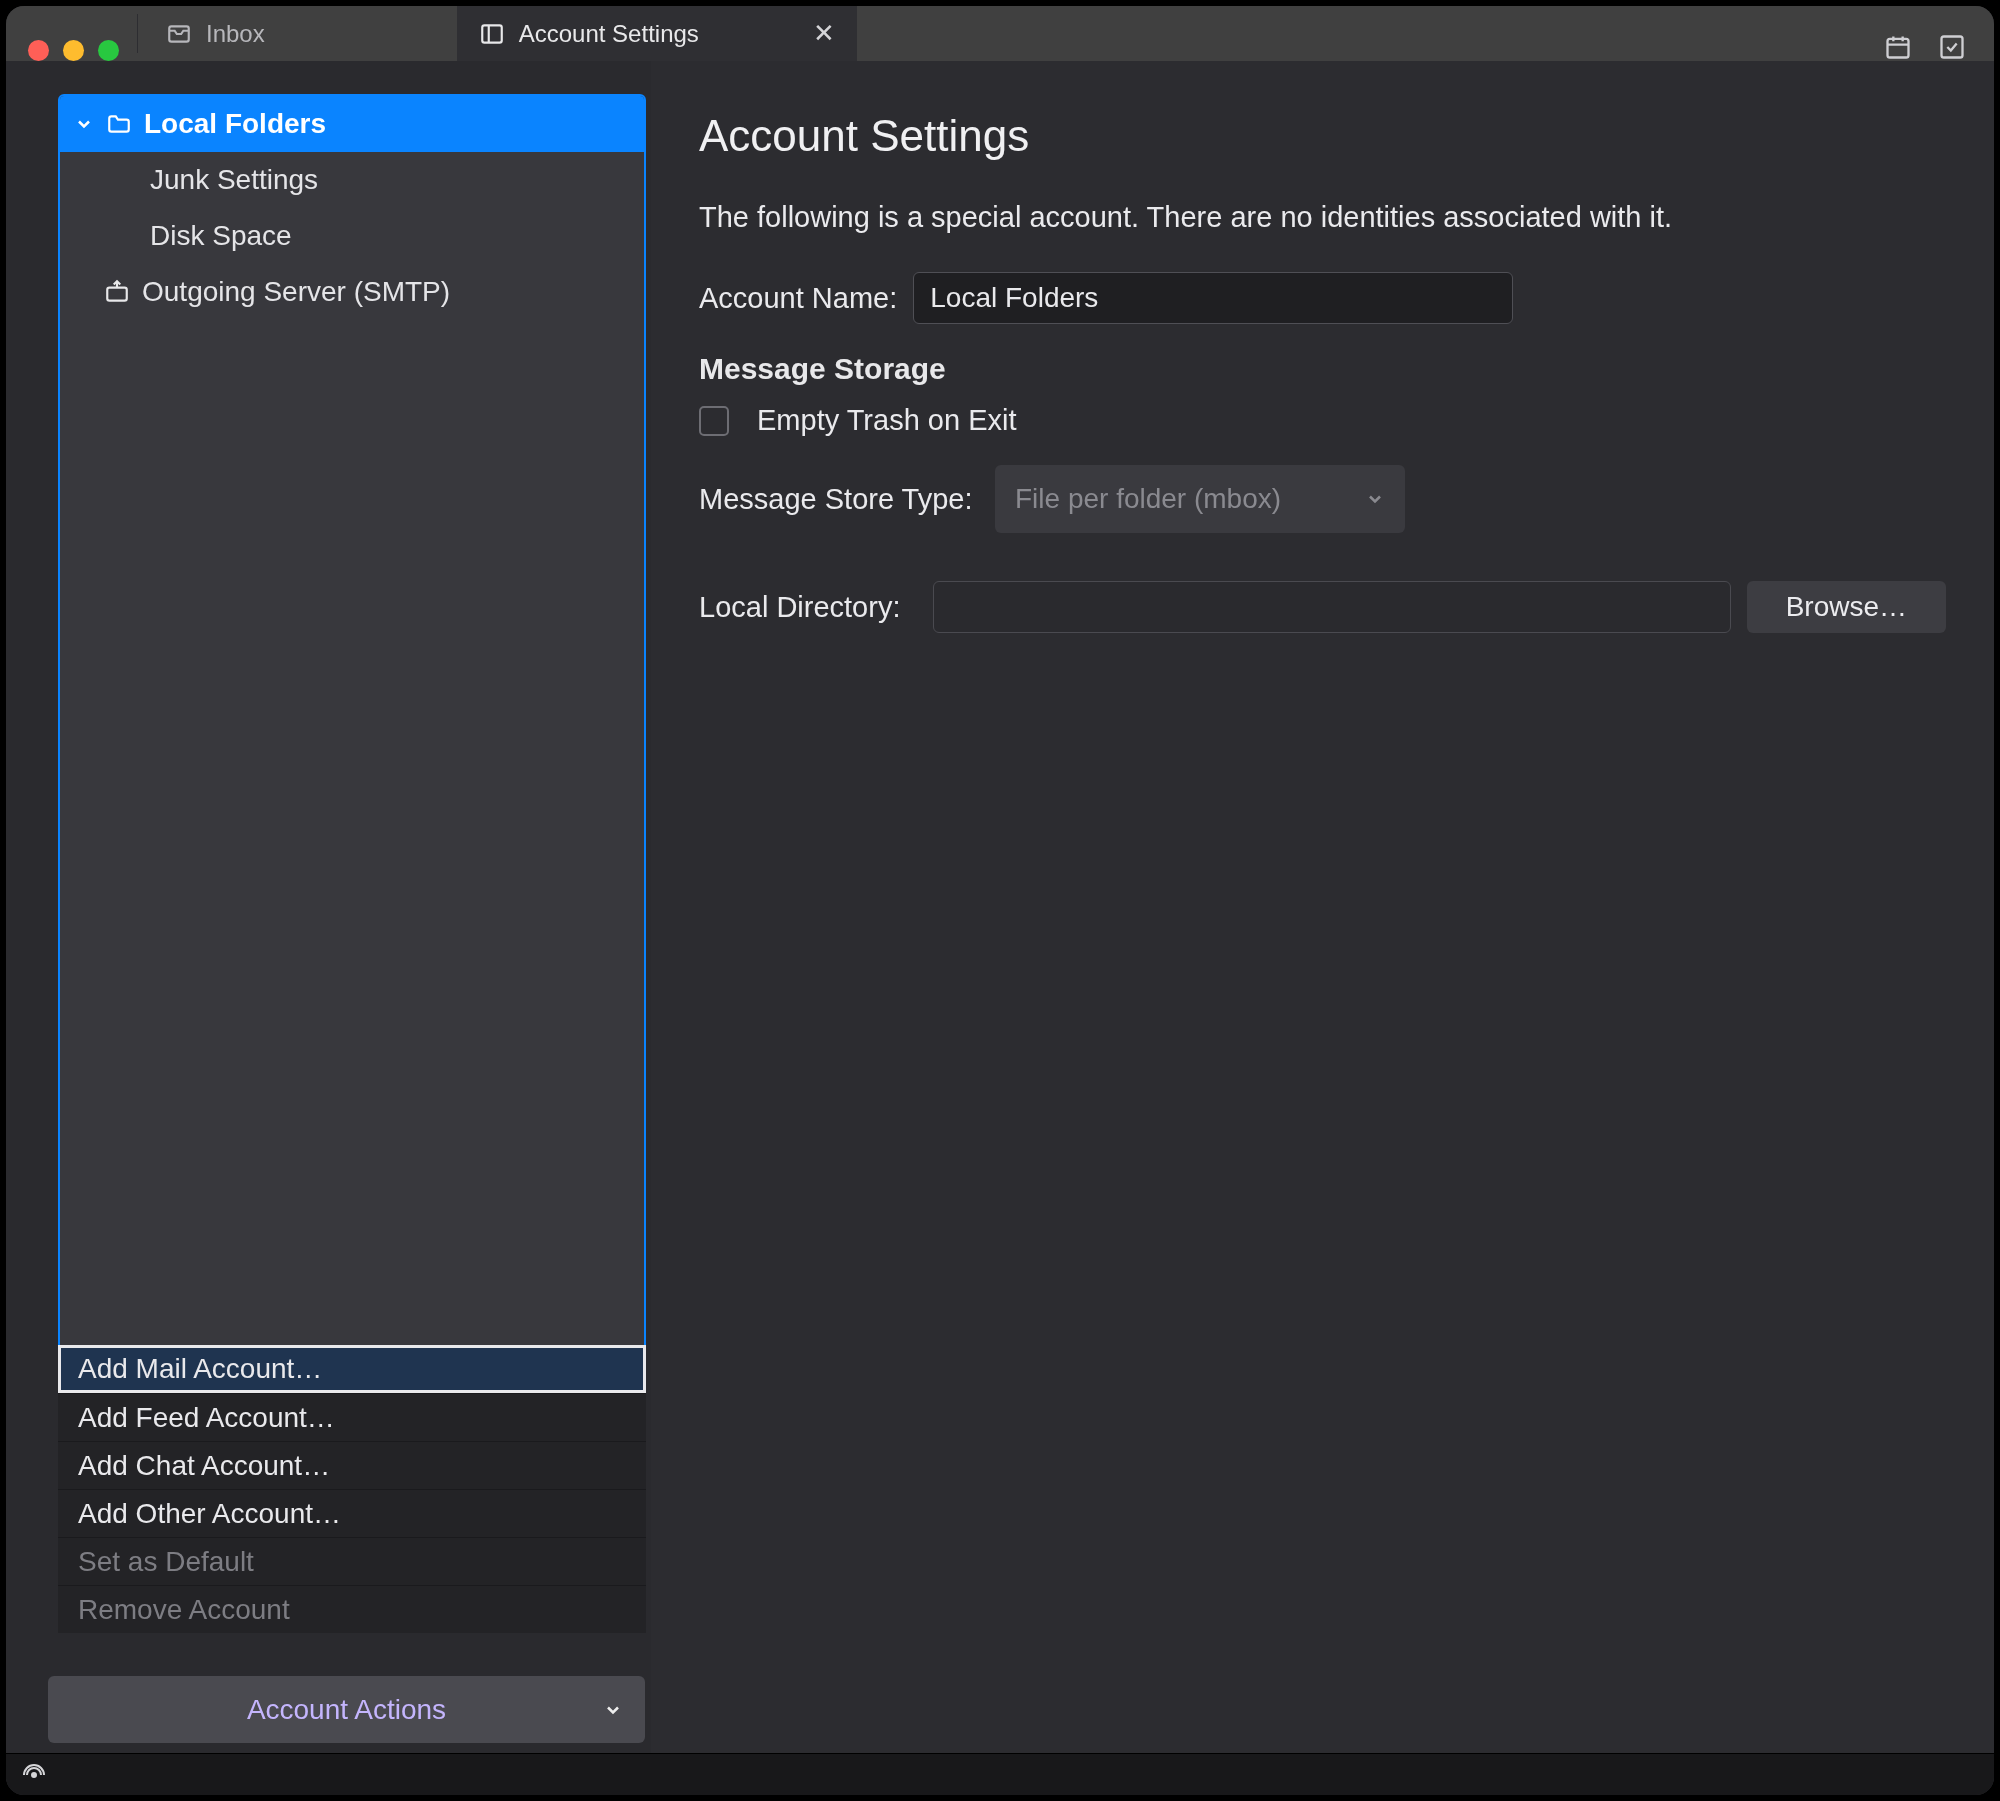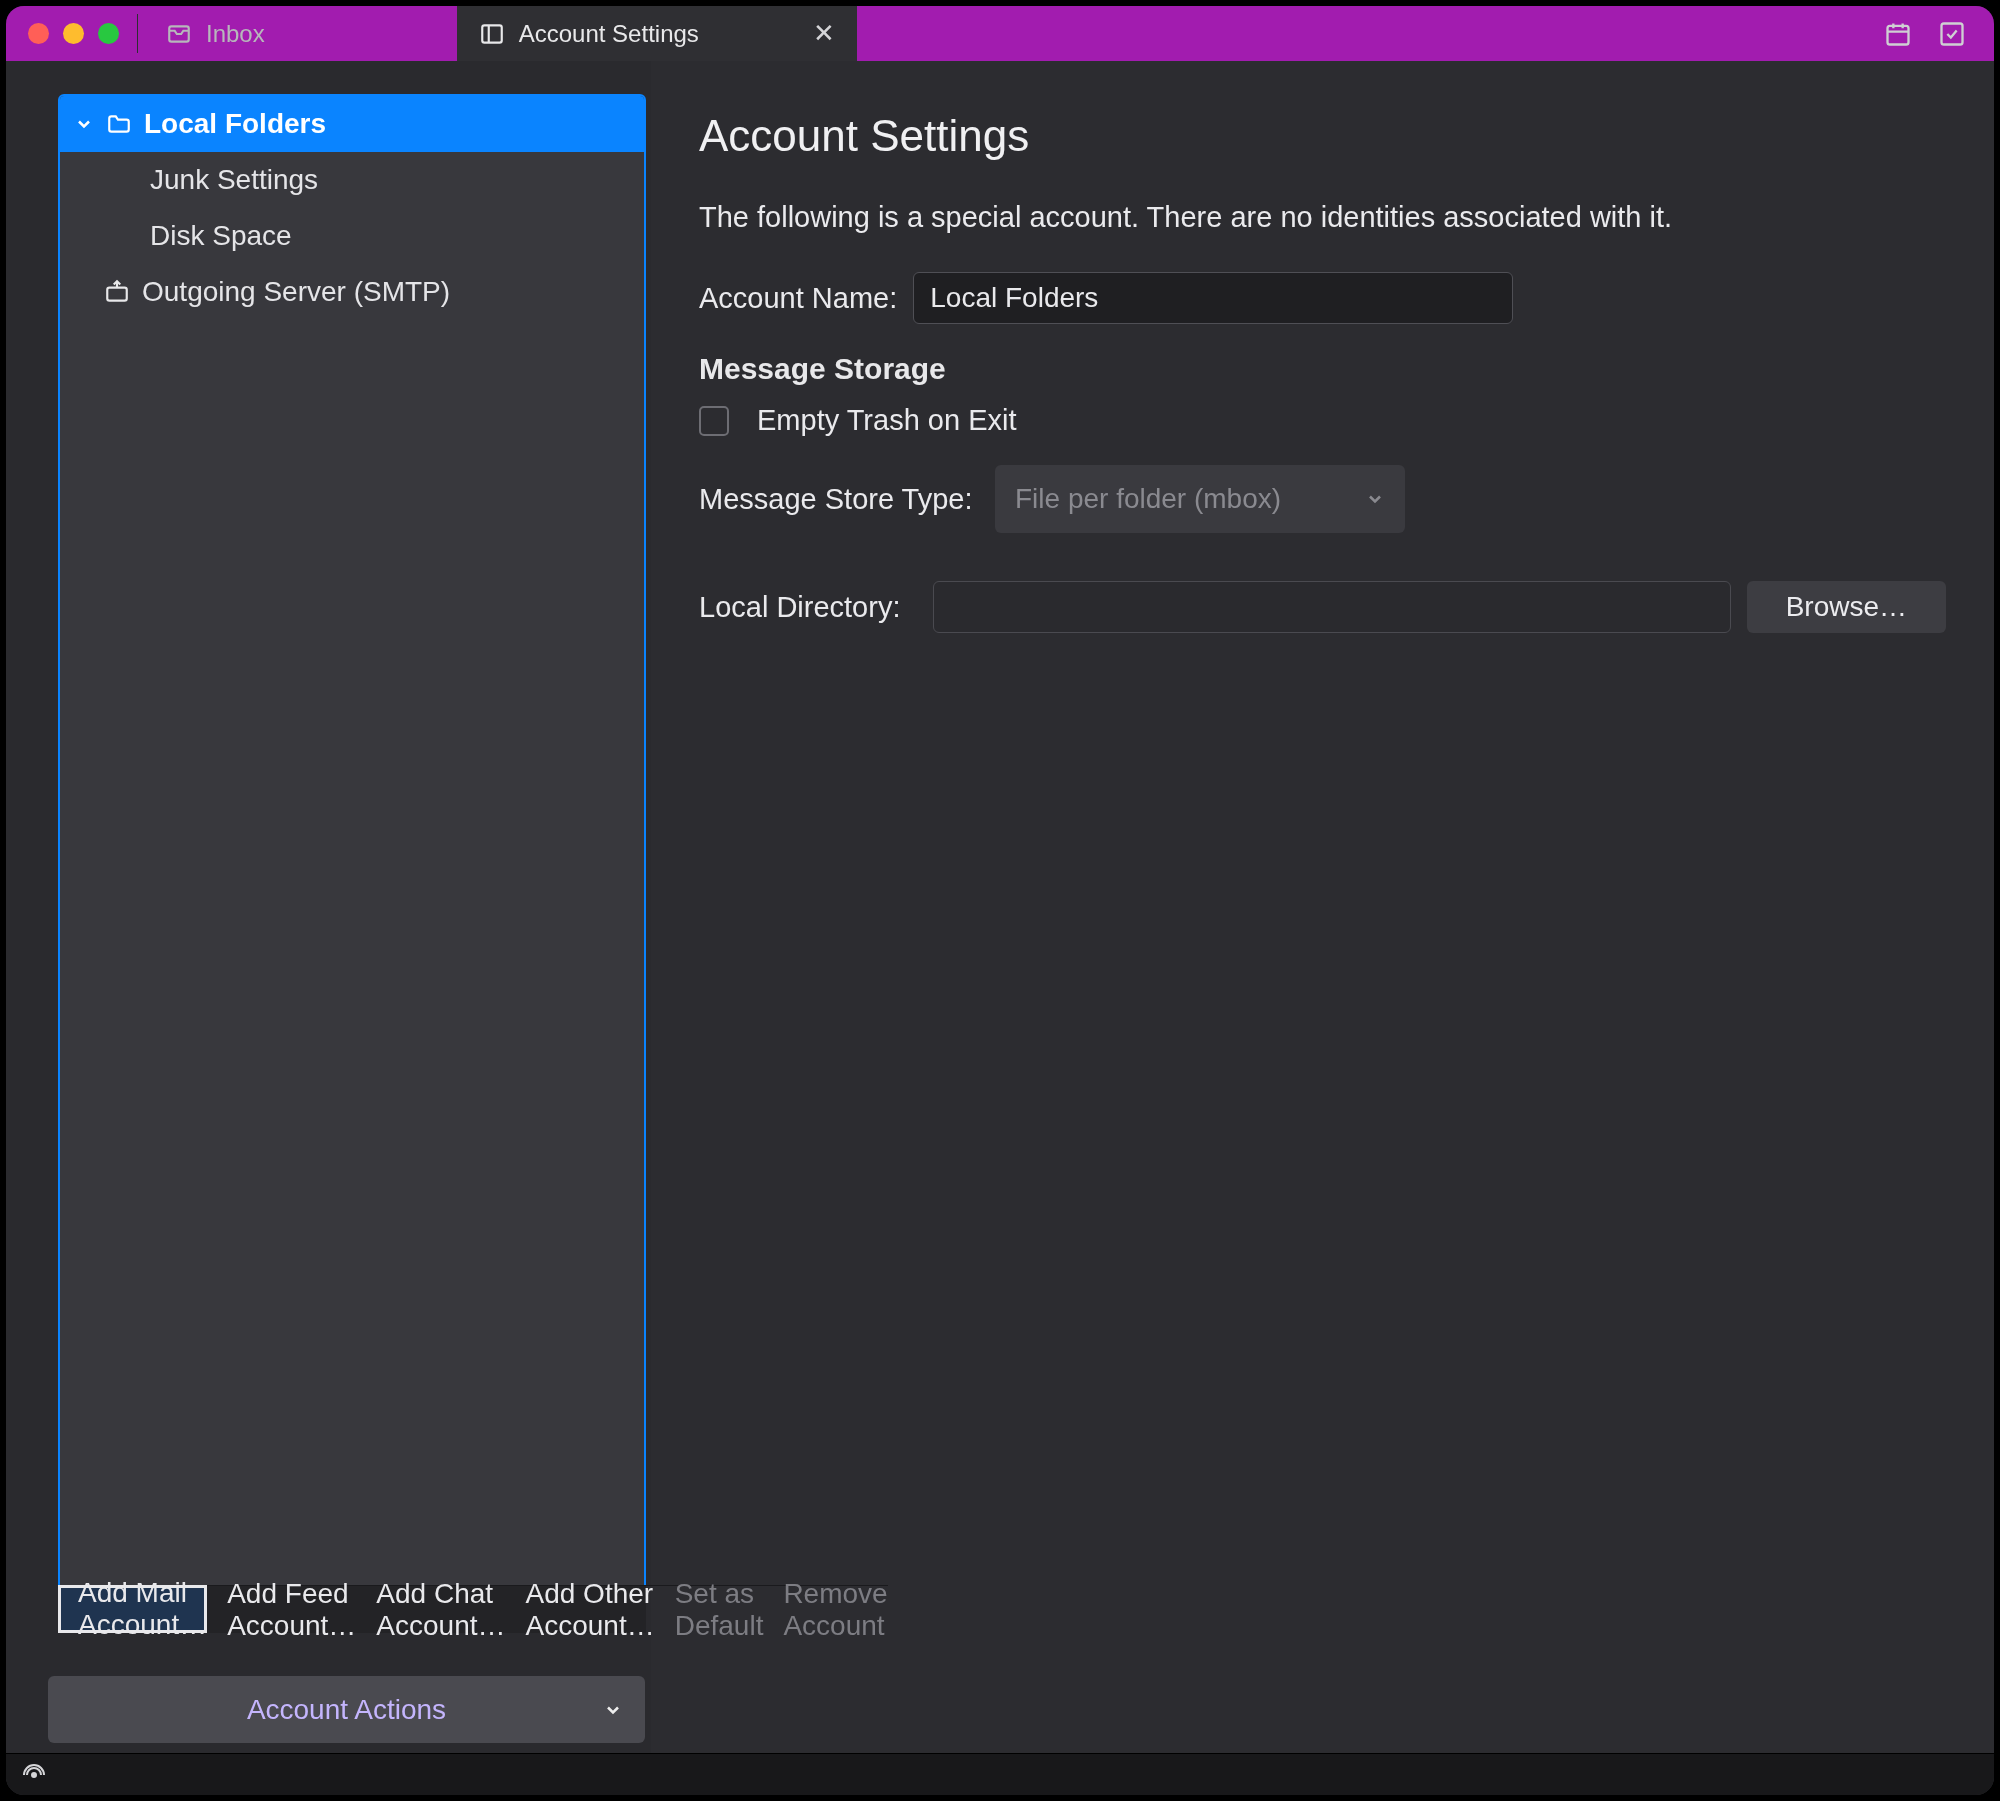--- a/index.html
+++ b/index.html
@@ -13,22 +13,22 @@
       width:1988px;
       height:1789px;
       border-radius:18px;
       overflow:hidden;
       background:#2c2c30;
       display:flex;flex-direction:column;
       box-shadow:0 0 0 1px #000;
     }
     .titlebar{
       height:55px;
-      background:#a21caf;
-      display:flex;align-items:center;
+      background:#404040;
+      display:flex;align-items:flex-end;
       color:#a9a9ad;
       font-size:24px;
     }
     .traffic{display:flex;align-items:center;gap:14px;padding-left:22px;padding-right:12px;}
     .dot{width:21px;height:21px;border-radius:50%;}
     .dot.red{background:#ff5f57;}
     .dot.yellow{background:#febc2e;}
     .dot.green{background:#28c840;}
     .vsep{width:1px;background:#2d2d31;align-self:stretch;margin:8px 6px;}
     .tab{
@@ -79,21 +79,21 @@
       background:#0a84ff;color:#fff;font-weight:700;
     }
     .tree-row.indent{padding-left:90px;font-weight:400;}
     .tree-row.bold{font-weight:400;}
 
     .popup-menu{
       position:absolute;
       left:52px;right:5px;
       bottom:120px;
       background:#232326;
-      display:flex;flex-direction:row;
+      display:flex;flex-direction:column;
       z-index:5;
       font-size:28px;
     }
     .menu-item{
       height:48px;
       display:flex;align-items:center;
       padding-left:20px;
       color:#e9e9ec;
       border-top:1px solid #1a1a1d;
     }

